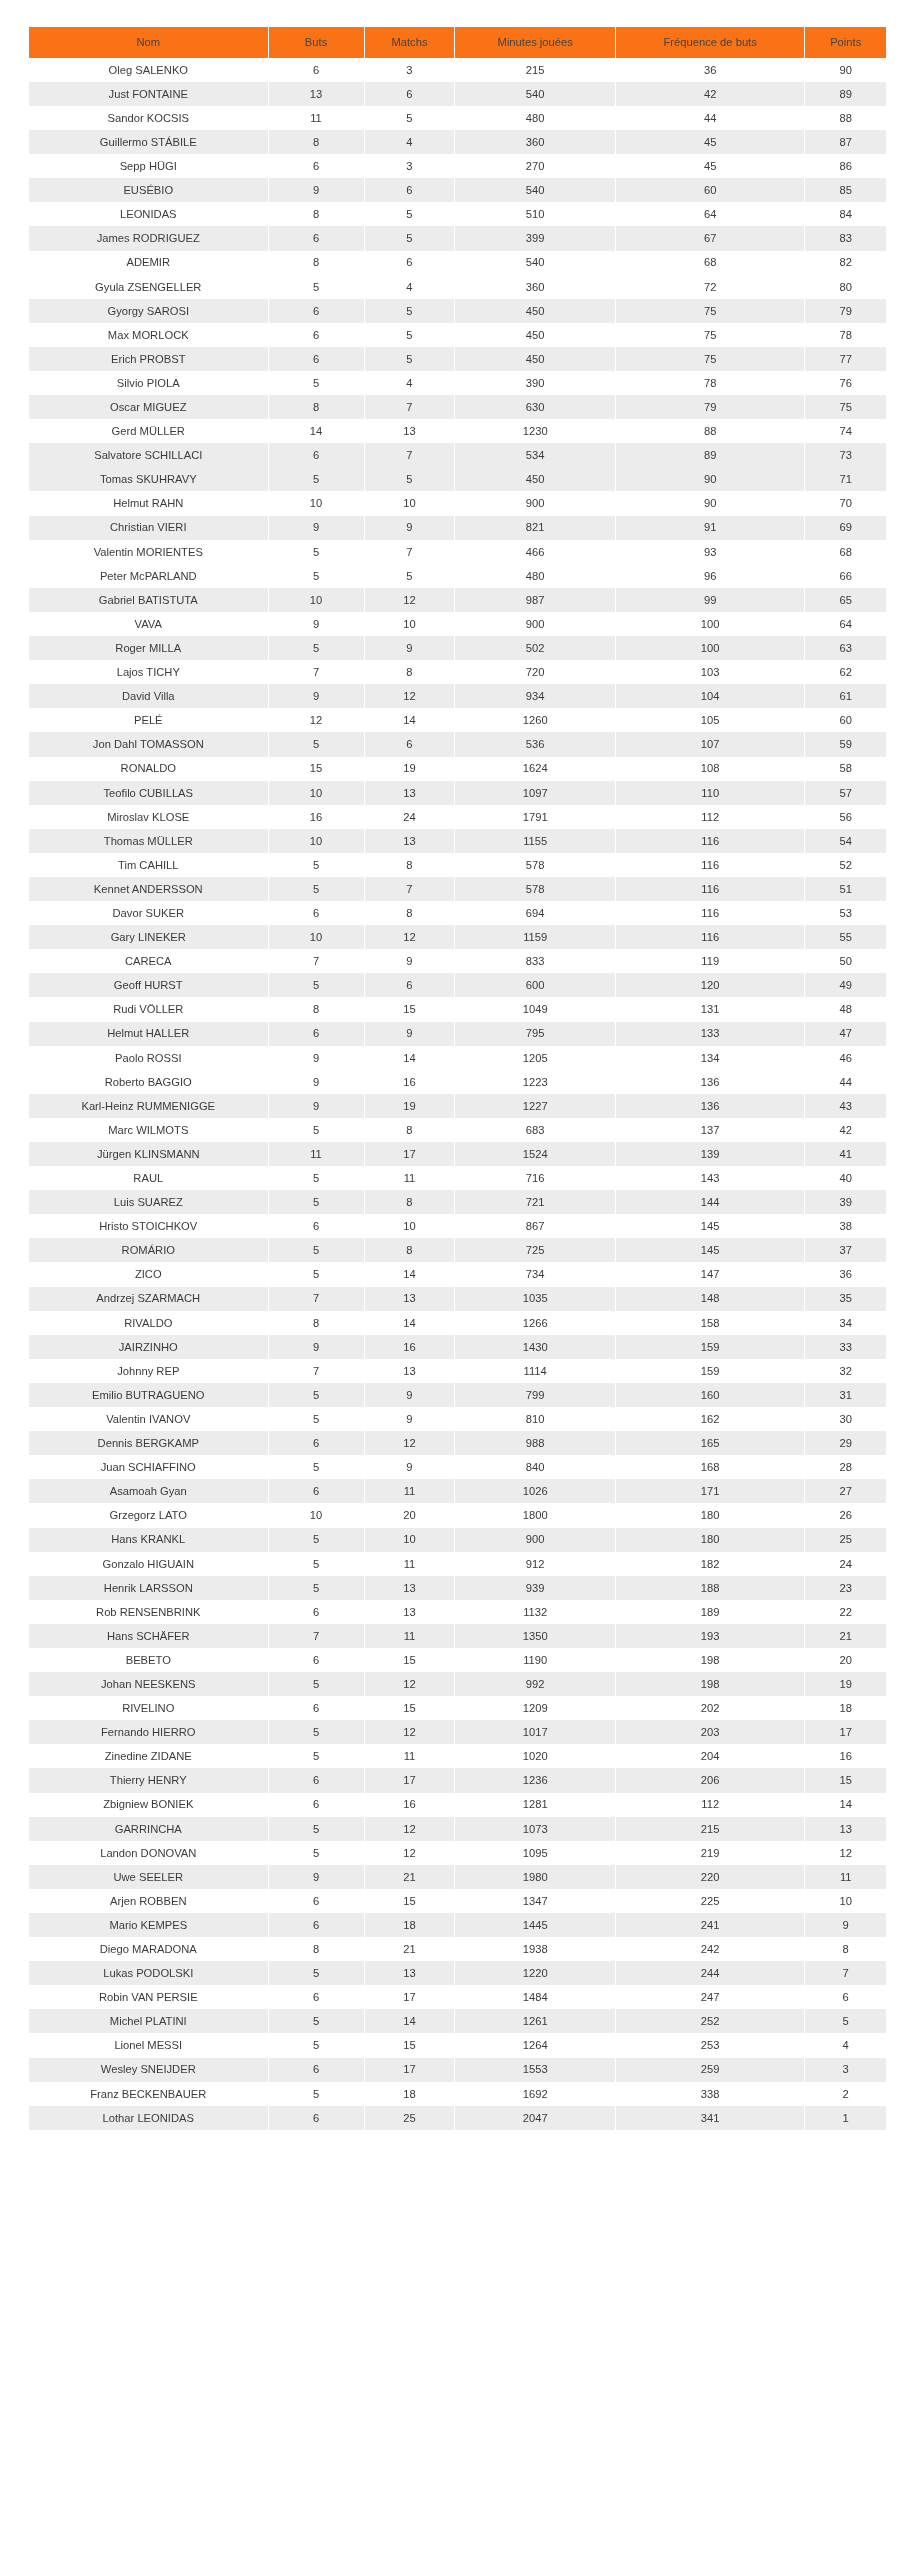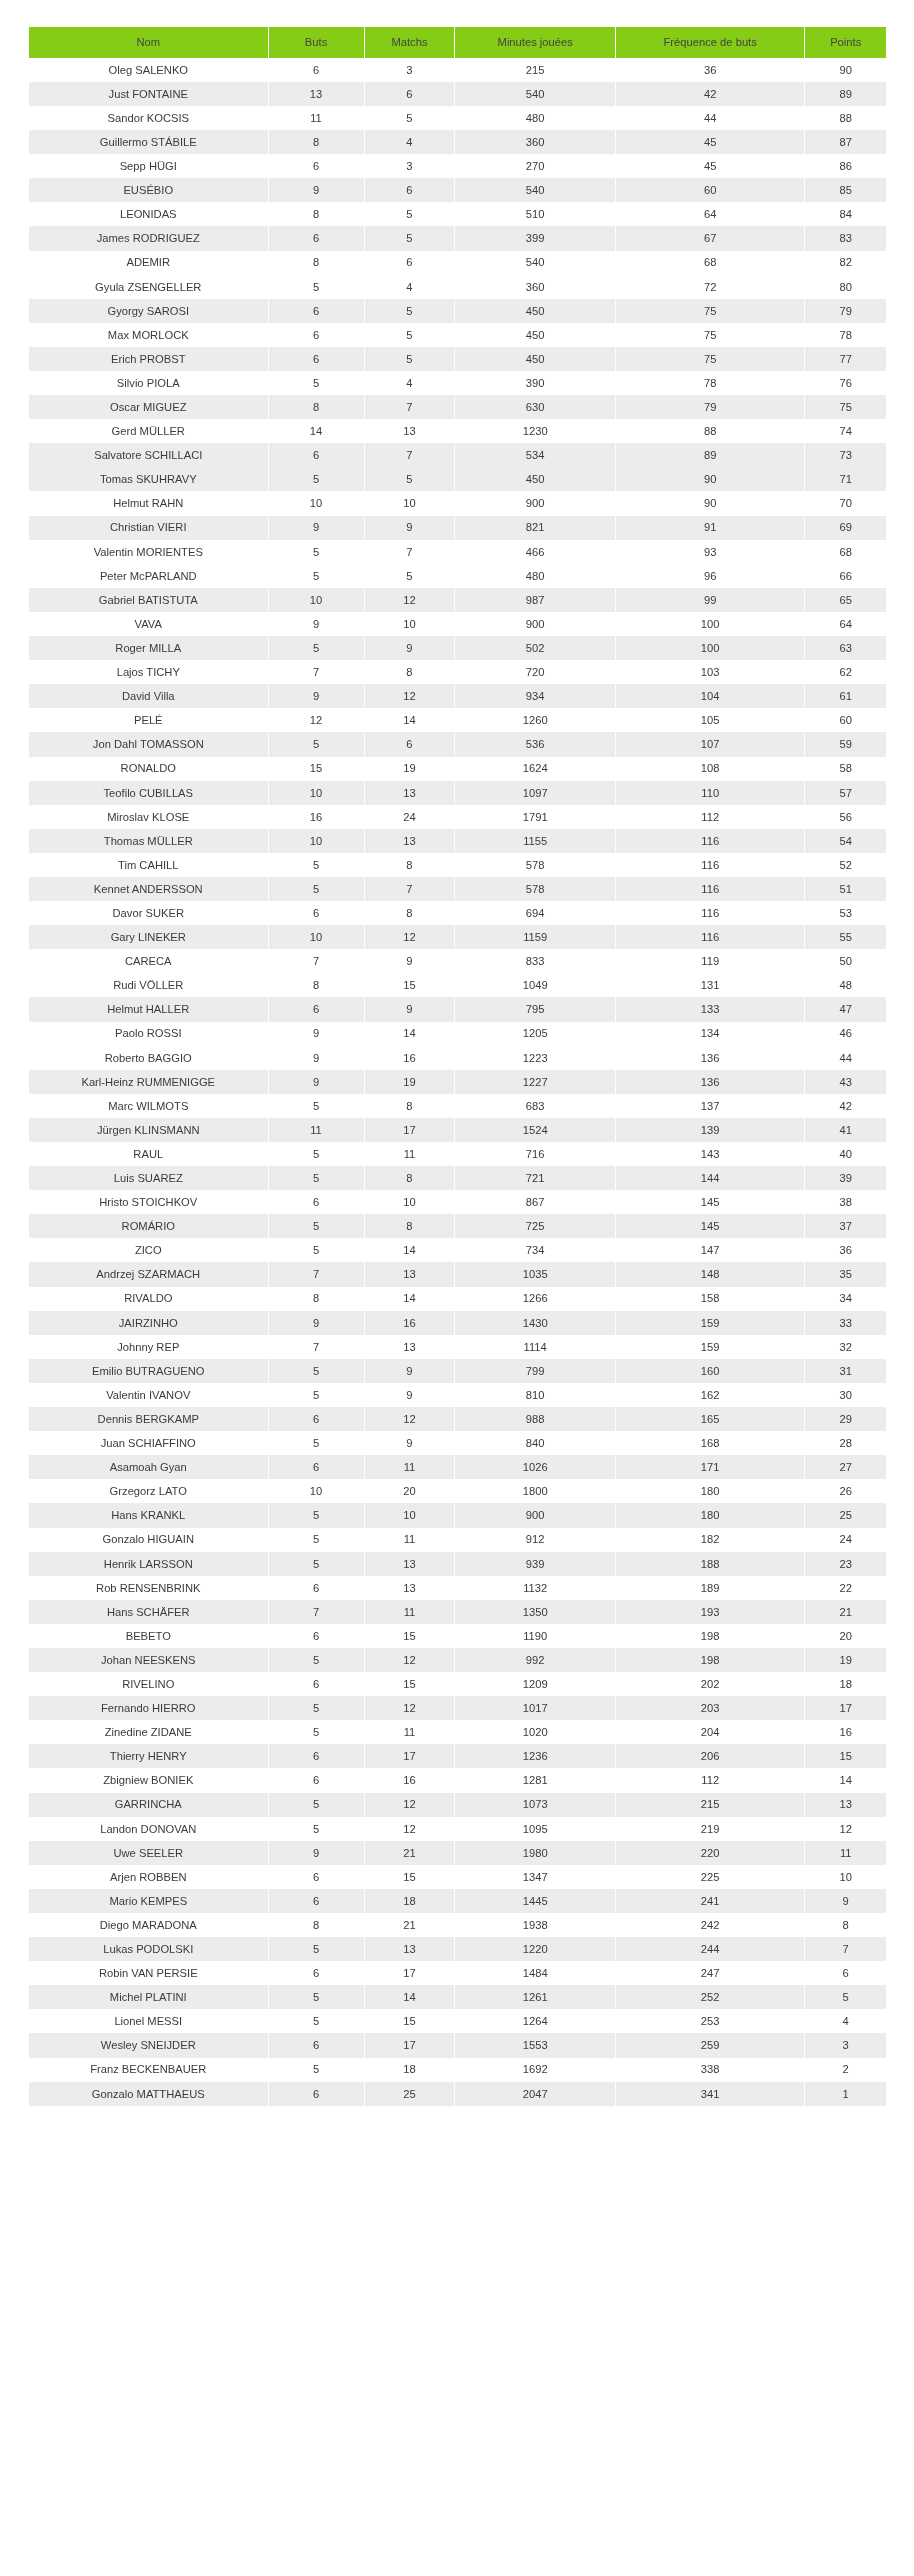--- a/index.html
+++ b/index.html
@@ -27,21 +27,21 @@
     font-size: 11.2px;
   }
   table.stats-table col.c-nom    { width: 28.2%; }
   table.stats-table col.c-buts   { width: 11.3%; }
   table.stats-table col.c-matchs { width: 10.7%; }
   table.stats-table col.c-min    { width: 18.9%; }
   table.stats-table col.c-freq   { width: 22.3%; }
   table.stats-table col.c-pts    { width: 9.6%; }
 
   table.stats-table thead th {
-    background: #84cc16;
+    background: #f97316;
     color: #444444;
     font-weight: normal;
     text-align: center;
     padding: 9px 3.6px 9.8px 3.6px;
     border: 0.9px solid #ffffff;
     border-top: none;
     border-bottom: none;
     font-size: 11.2px;
     white-space: nowrap;
   }
@@ -388,20 +388,28 @@
           <td>55</td>
         </tr>
         <tr class="even">
           <td>CARECA</td>
           <td>7</td>
           <td>9</td>
           <td>833</td>
           <td>119</td>
           <td>50</td>
         </tr>
+        <tr class="odd">
+          <td>Geoff HURST</td>
+          <td>5</td>
+          <td>6</td>
+          <td>600</td>
+          <td>120</td>
+          <td>49</td>
+        </tr>
         <tr class="even">
           <td>Rudi VÖLLER</td>
           <td>8</td>
           <td>15</td>
           <td>1049</td>
           <td>131</td>
           <td>48</td>
         </tr>
         <tr class="odd">
           <td>Helmut HALLER</td>
@@ -757,21 +765,21 @@
         </tr>
         <tr class="even">
           <td>Franz BECKENBAUER</td>
           <td>5</td>
           <td>18</td>
           <td>1692</td>
           <td>338</td>
           <td>2</td>
         </tr>
         <tr class="odd">
-          <td>Gonzalo MATTHAEUS</td>
+          <td>Lothar LEONIDAS</td>
           <td>6</td>
           <td>25</td>
           <td>2047</td>
           <td>341</td>
           <td>1</td>
         </tr>
       </tbody>
   </table>
 </div>
 

